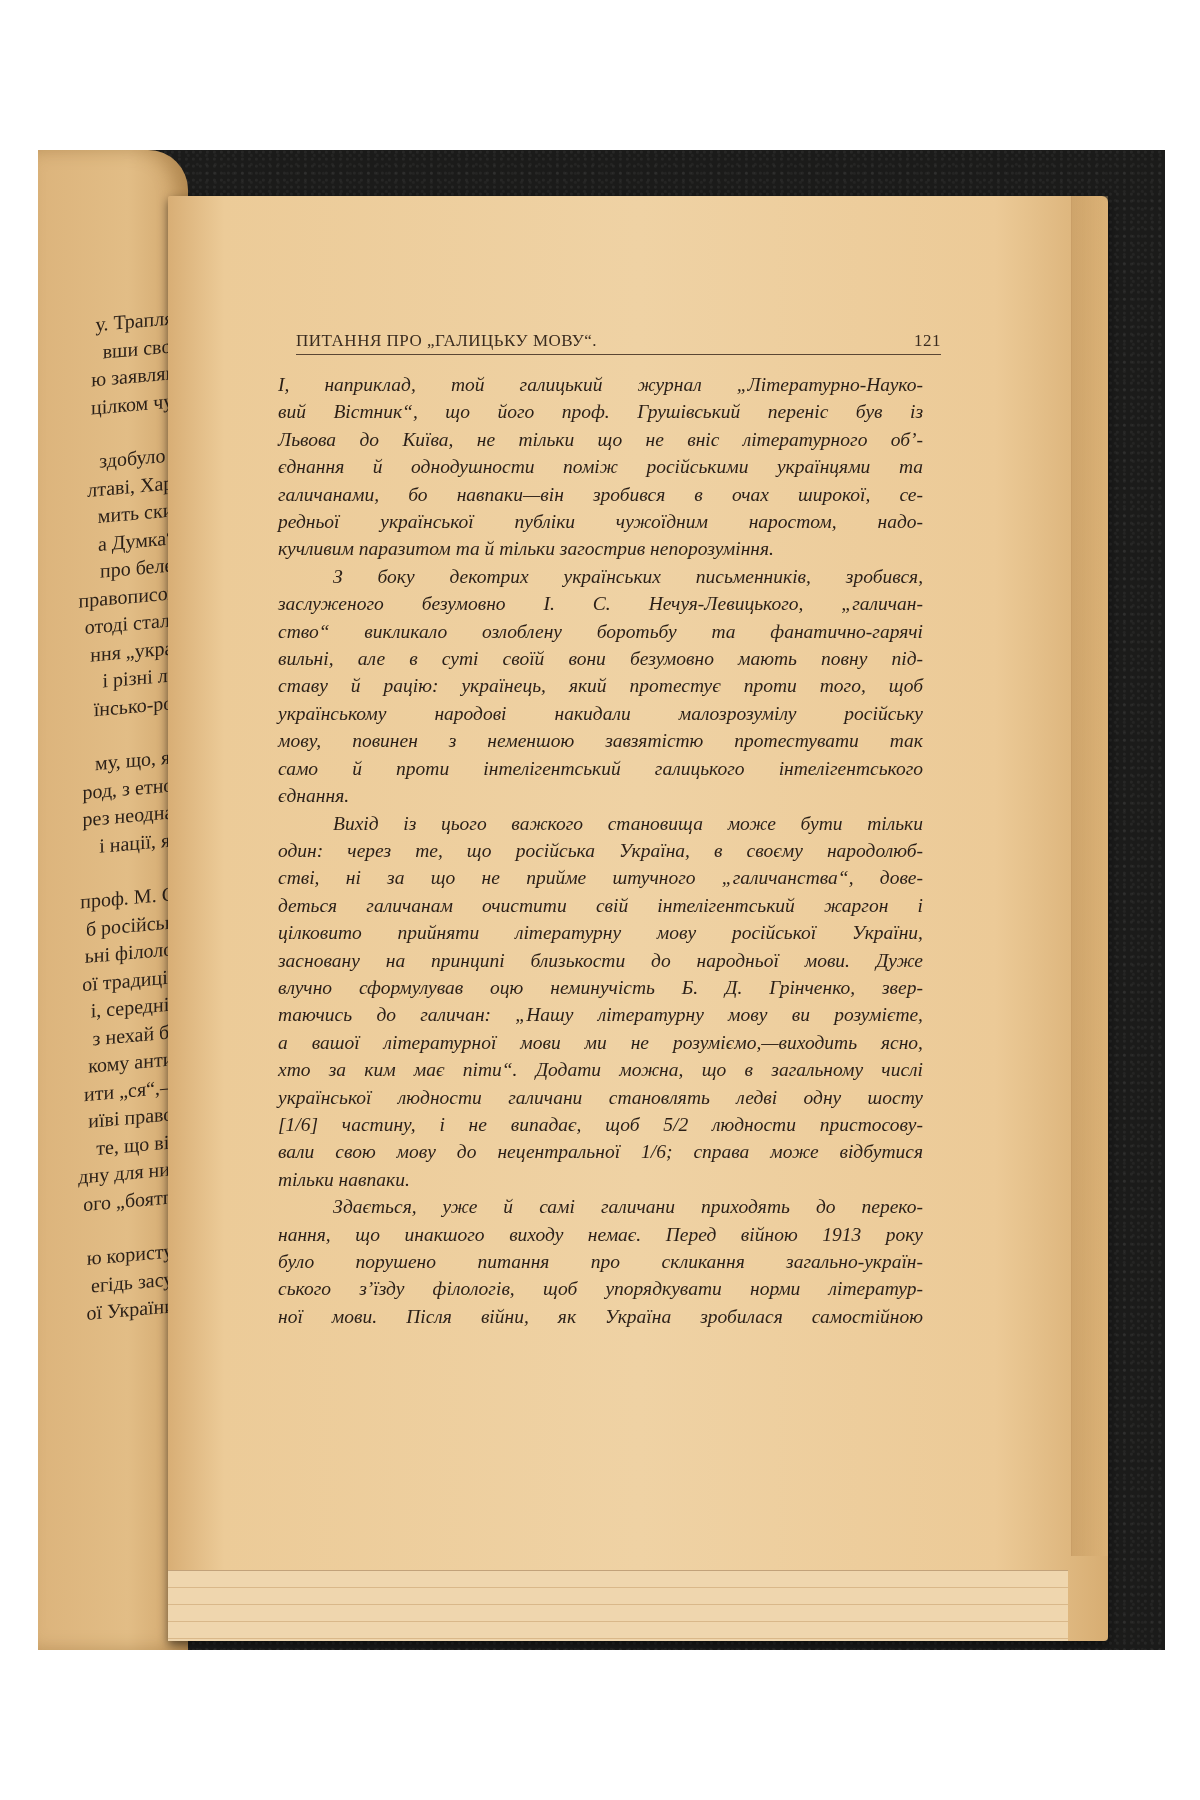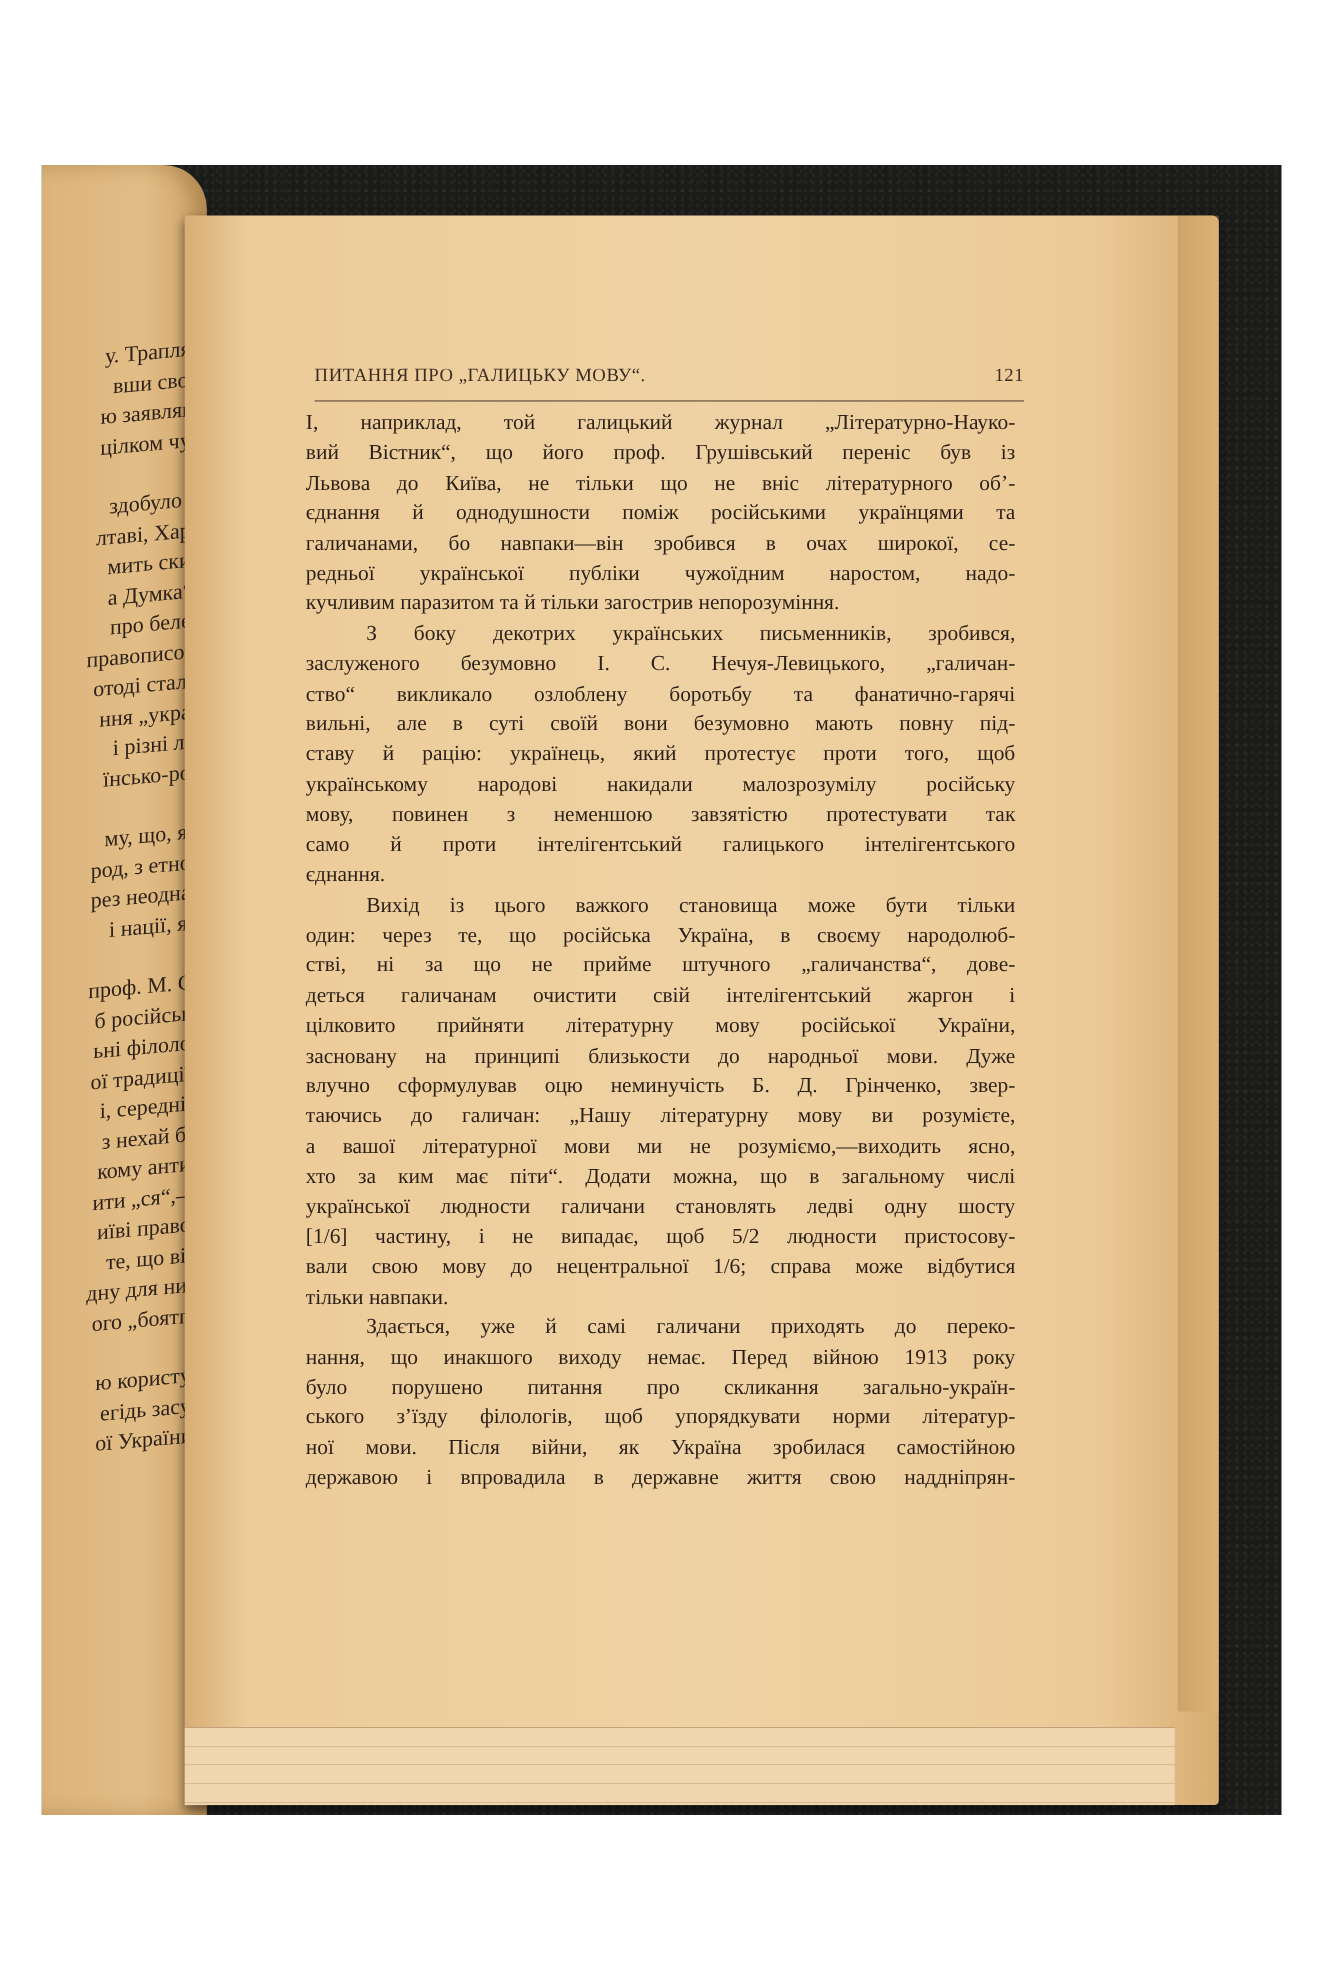--- a/index.html
+++ b/index.html
@@ -41,33 +41,33 @@
       position: absolute; right: 0; top: 0; width: 36px; height: 1360px;
       background: linear-gradient(90deg, rgba(160,110,50,0.25), rgba(230,190,130,0.3));
       border-left: 1px solid rgba(150,100,50,0.3);
     }
     .right-page .bottom-edge {
       position: absolute; left: 0; right: 40px; bottom: 0; height: 70px;
       border-top: 1px solid rgba(140,100,60,0.45);
       background: repeating-linear-gradient(180deg, #efd6ae 0 16px, #d9b88a 16px 17px);
     }
     .header {
-      position: absolute; left: 118px; top: 135px; width: 645px;
+      position: absolute; left: 128px; top: 135px; width: 645px;
       display: flex; justify-content: space-between; align-items: baseline;
       font-family: "Liberation Serif", serif; font-size: 17px; color: #3a2c20;
       letter-spacing: 0.5px;
-      padding-bottom: 13px; border-bottom: 1px solid #5a4634;
+      padding-bottom: 3px; border-bottom: 1px solid #5a4634;
     }
     .body-text {
       position: absolute; left: 110px; top: 175px; width: 645px;
       font-family: "Liberation Serif", serif; font-size: 19.5px; line-height: 27.4px;
       color: #2a1f17; text-align: justify;
     }
     .body-text p { margin: 0; }
-    .body-text .ln { display: block; text-align: justify; text-align-last: justify; white-space: nowrap; }
+    .body-text .ln { display: block; text-align: justify; text-align-last: justify; white-space: nowrap; font-style: italic; }
     .body-text .ln.last { text-align-last: left; }
     .body-text .indent { padding-left: 55px; }
   </style>
 </head>
 <body>
 
 <div class="photo">
   <div class="left-page">
     <div class="left-text" id="left-text">
         <span class="ln">у. Трапля-</span>
@@ -152,18 +152,17 @@
           <span class="ln">[1/6] частину, і не випадає, щоб 5/2 людности пристосову-</span>
           <span class="ln">вали свою мову до нецентральної 1/6; справа може відбутися</span>
           <span class="ln last">тільки навпаки.</span>
         </p>
         <p>
           <span class="ln indent">Здається, уже й самі галичани приходять до переко-</span>
           <span class="ln">нання, що инакшого виходу немає. Перед війною 1913 року</span>
           <span class="ln">було порушено питання про скликання загально-україн-</span>
           <span class="ln">ського з’їзду філологів, щоб упорядкувати норми літератур-</span>
           <span class="ln">ної мови. Після війни, як Україна зробилася самостійною</span>
-          <span class="ln">державою і впровадила в державне життя свою наддніпрян-</span>
         </p>
       </div>
     <div class="bottom-edge"></div>
   </div>
 </div>
 
 </body></html>

